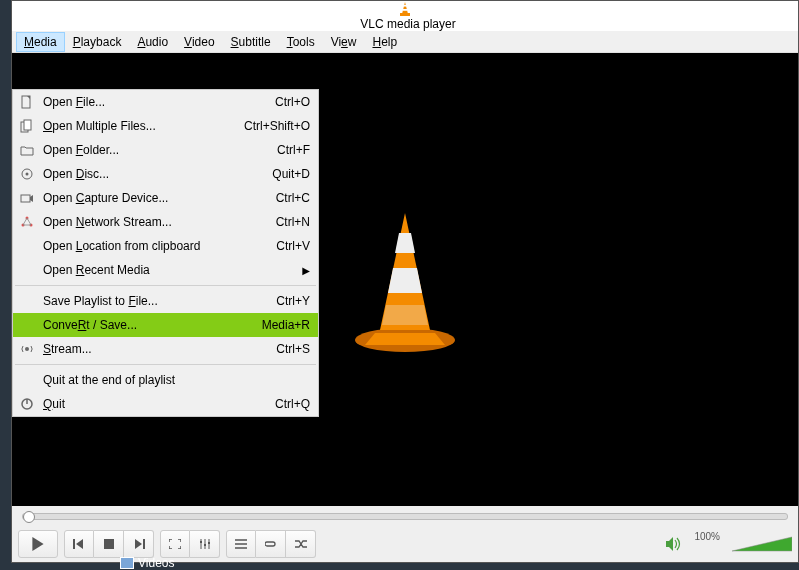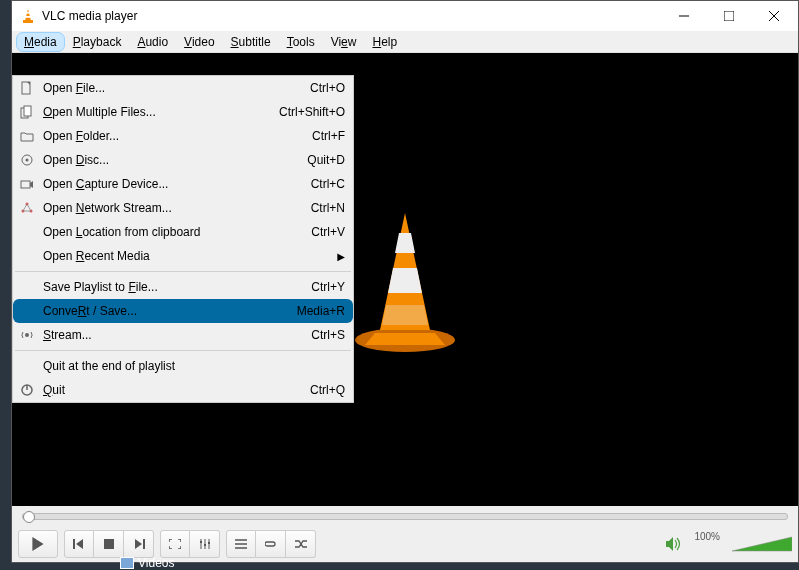--- a/index.html
+++ b/index.html
@@ -1,32 +1,32 @@
 <!DOCTYPE html>
 <html><head>
 <meta charset="utf-8">
 <style>
 * { margin: 0; padding: 0; box-sizing: border-box; font-family: "Segoe UI", Tahoma, sans-serif; font-size: 12px; }
 body { background: #2a3540; width: 799px; height: 570px; overflow: hidden; position: relative; }
 .window { position: absolute; left: 11px; top: 0; width: 788px; height: 563px; background: #fff; border: 1px solid #555; display: flex; flex-direction: column; }
-.titlebar { height: 30px; display: flex; align-items: center; padding: 0 2px 0 8px; }
+.titlebar { height: 30px; display: flex; align-items: center; padding: 0 2px 0 8px; flex-direction: column; }
 .titlebar .icon { width: 16px; height: 16px; margin-right: 6px; }
 .titlebar .title { flex: 1; }
 .win-controls { display: flex; }
 .win-btn { width: 45px; height: 28px; display: flex; align-items: center; justify-content: center; cursor: pointer; }
 .win-btn svg { width: 10px; height: 10px; }
 .menubar { height: 22px; background: #f0f0f0; display: flex; align-items: center; padding: 0 4px; border-bottom: 1px solid #e0e0e0; }
-.menu-item { padding: 3px 8px; cursor: pointer; border-radius: 7px; }
+.menu-item { padding: 3px 8px; cursor: pointer; }
 .menu-item.active { background: #cce8ff; border: 1px solid #99d1ff; padding: 2px 7px; }
 .menu-item .ul { text-decoration: underline; }
 .content { flex: 1; position: relative; background: #000; display: flex; align-items: center; justify-content: center; }
 .cone { width: 120px; height: 150px; }
-.dropdown { position: absolute; left: 0; top: 22px; width: 342px; background: #f0f0f0; border: 1px solid #ccc; box-shadow: 2px 2px 4px rgba(0,0,0,0.2); z-index: 10; }
+.dropdown { position: absolute; left: 0; top: 36px; width: 307px; background: #f0f0f0; border: 1px solid #ccc; box-shadow: 2px 2px 4px rgba(0,0,0,0.2); z-index: 10; }
 .menu-row { display: flex; align-items: center; height: 24px; padding: 0 8px 0 4px; cursor: pointer; }
-.menu-row.highlighted { background: #0369a1; border-radius: 6px; }
+.menu-row.highlighted { background: #84cc16; }
 .menu-row .mi-icon { width: 20px; height: 16px; display: flex; align-items: center; justify-content: center; margin-right: 6px; }
 .menu-row .mi-label { flex: 1; }
 .menu-row .mi-label .ul { text-decoration: underline; }
 .menu-row .mi-shortcut { margin-left: 10px; }
 .menu-row .mi-arrow { margin-left: 10px; font-size: 10px; }
 .menu-sep { height: 1px; background: #d0d0d0; margin: 3px 2px; }
 .seekbar { height: 20px; display: flex; align-items: center; padding: 0 10px; background: #efefef; }
 .seek-track { flex: 1; height: 7px; background: #ddd; border: 1px solid #bbb; border-radius: 3px; position: relative; }
 .seek-thumb { position: absolute; left: 0; top: -3px; width: 12px; height: 12px; background: #fff; border: 1px solid #888; border-radius: 50%; }
 .controls { height: 36px; background: #efefef; display: flex; align-items: center; padding: 0 6px; gap: 6px; }

